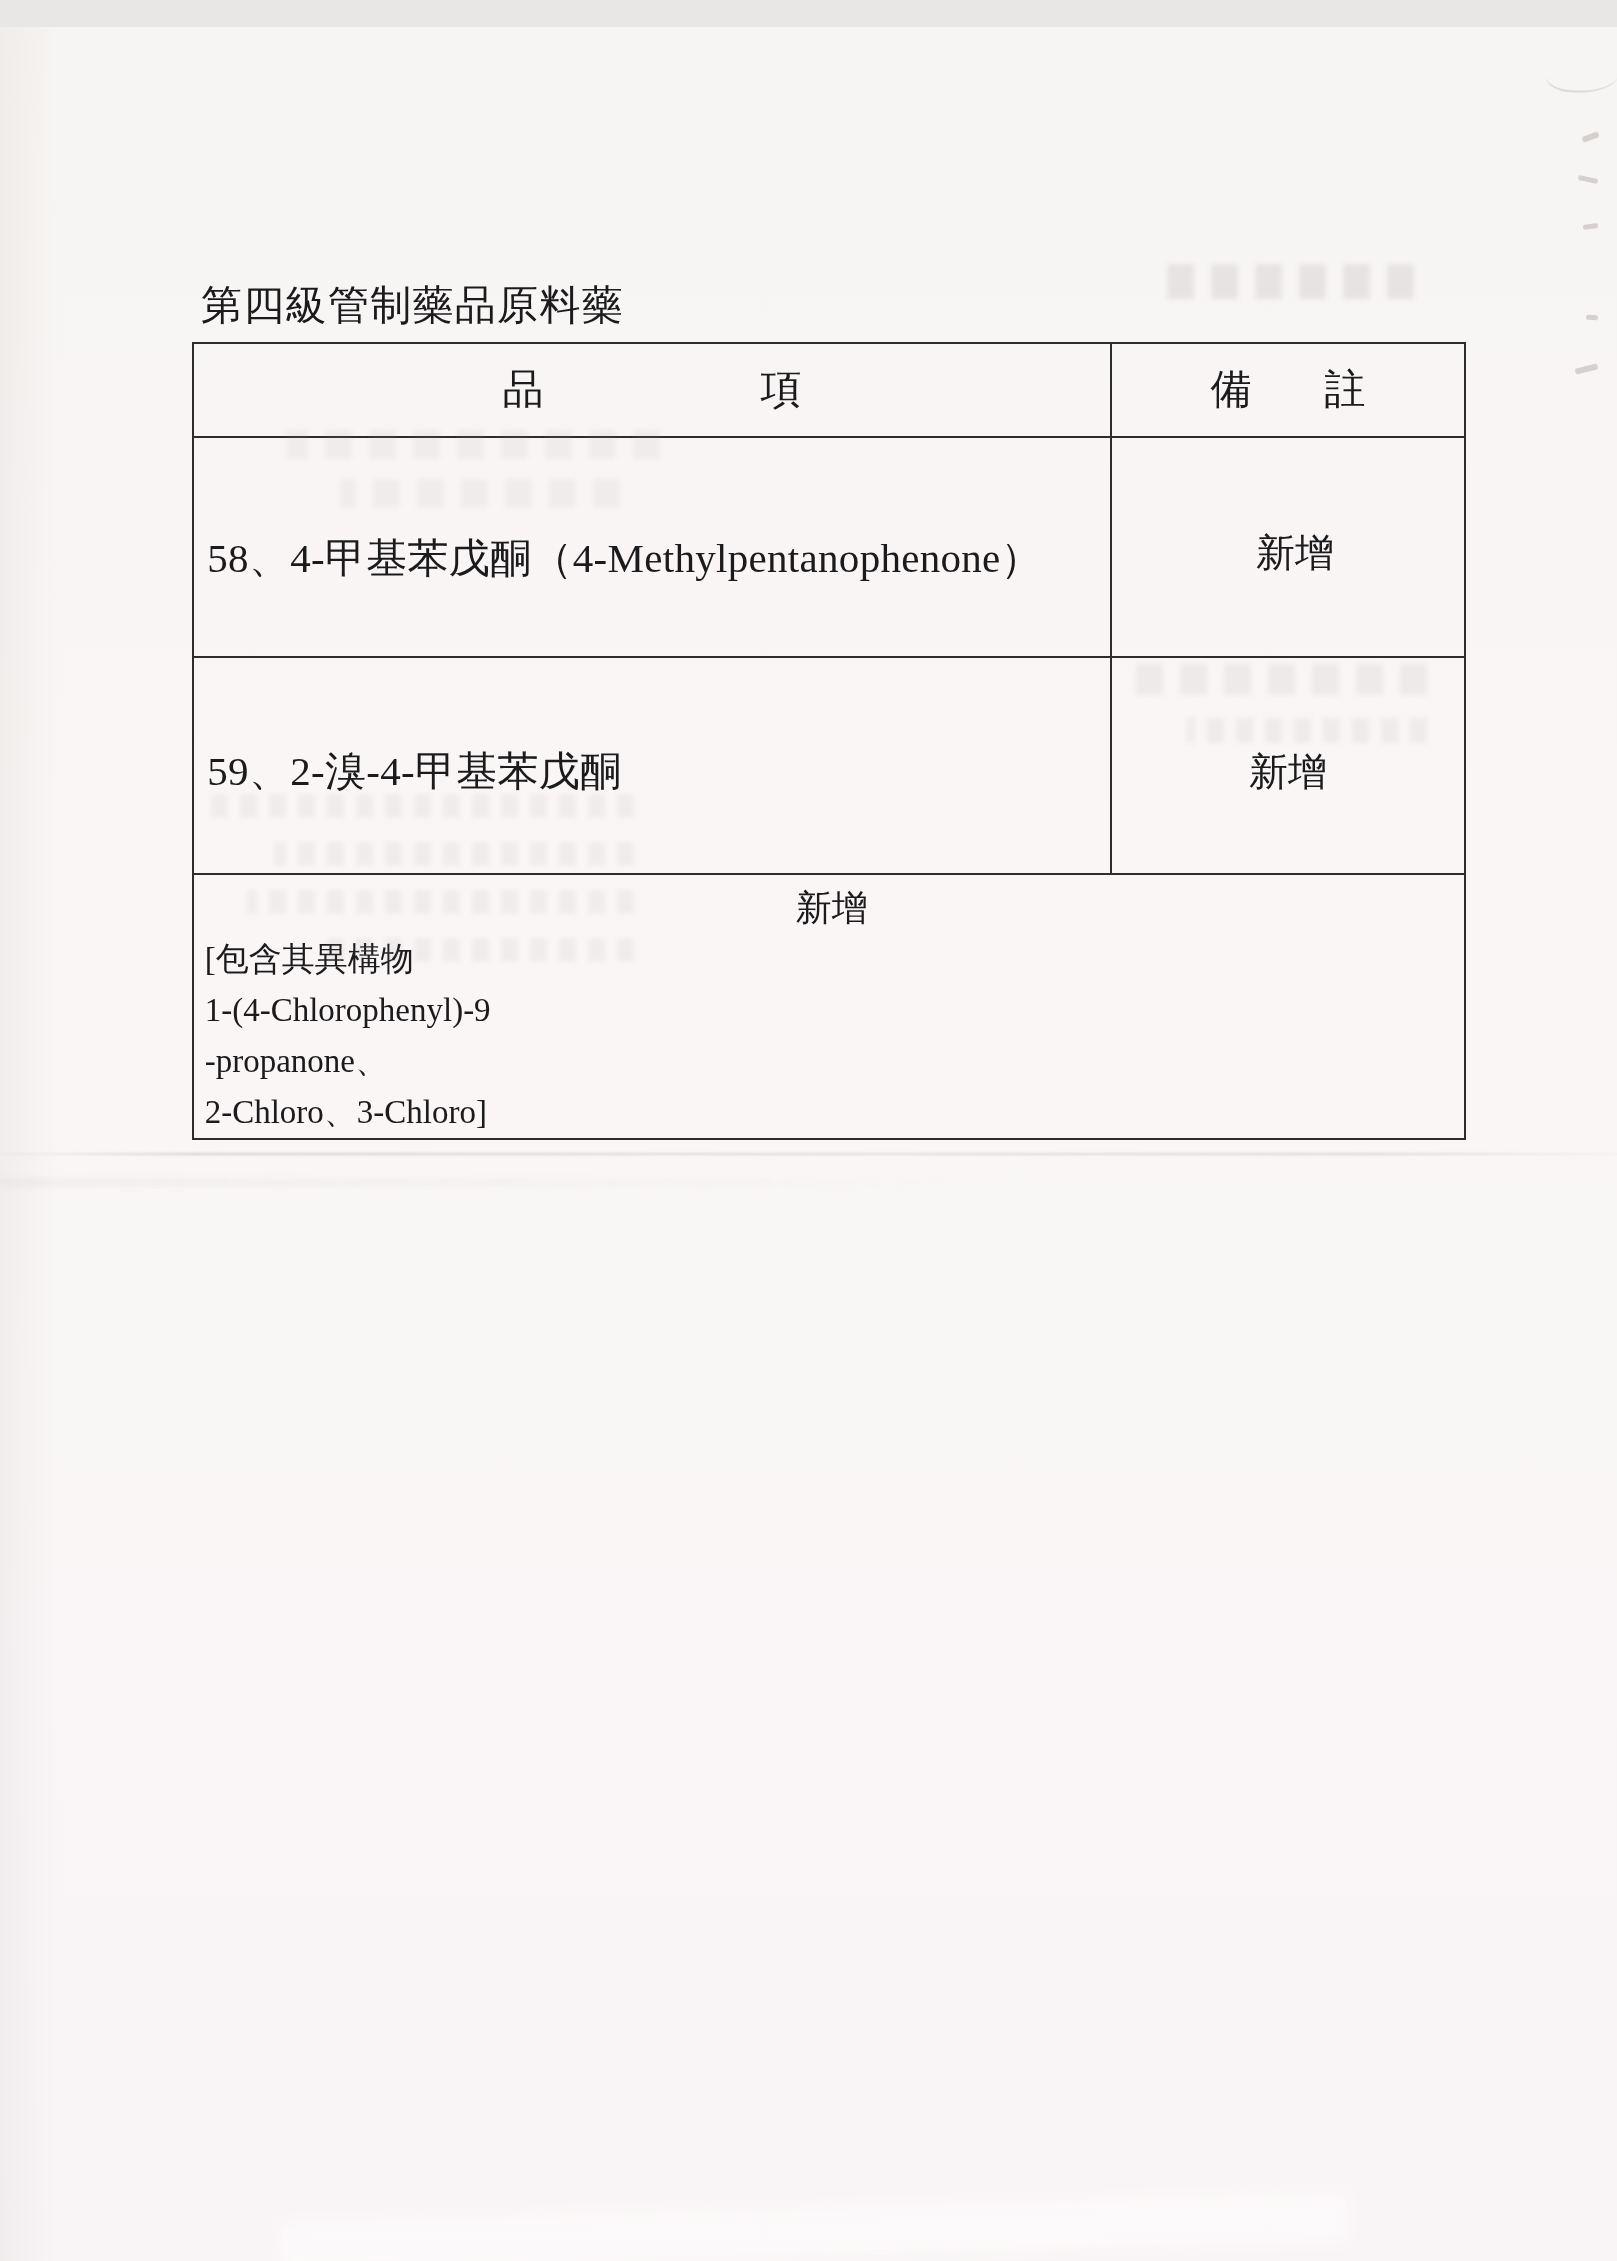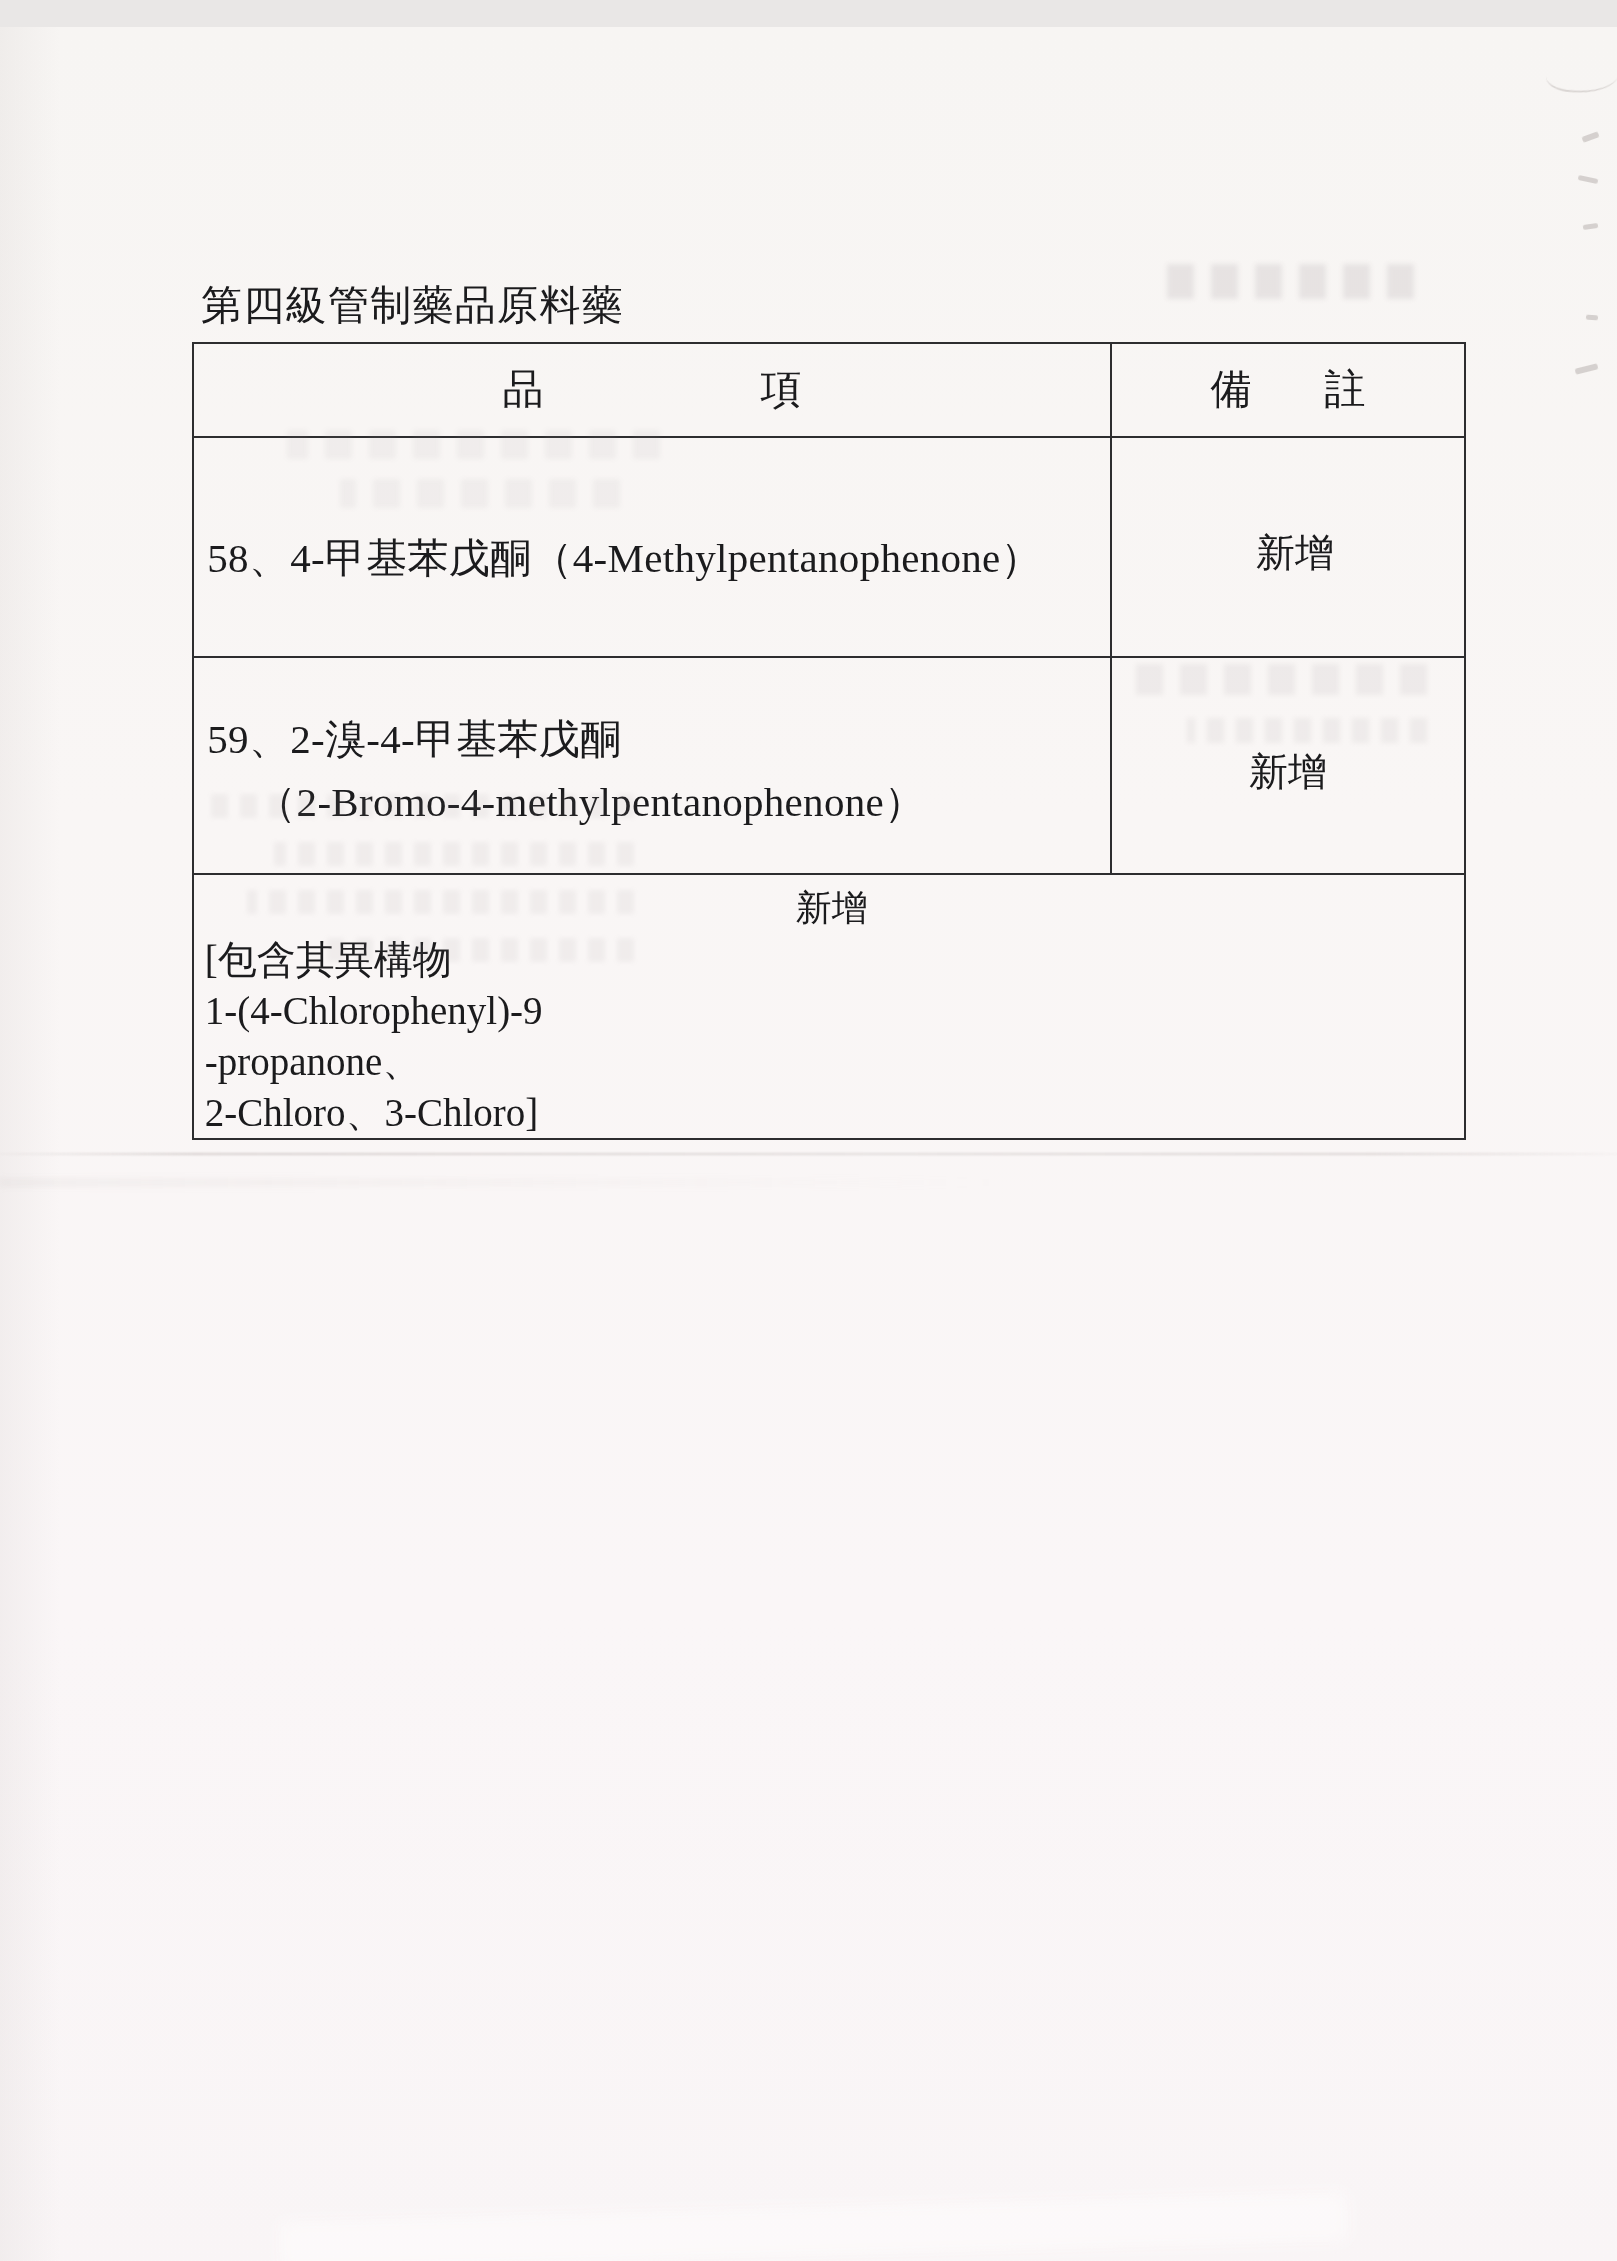--- a/index.html
+++ b/index.html
@@ -98,21 +98,21 @@
   .pad-down-lg { padding-top: 23px; }
   .pad-down-sm { padding-top: 10.7px; }
 
   
   .c-remark.multi {
     justify-content: flex-start;
     align-items: stretch;
     padding: 8px 5.3px 0 10.7px;
   }
   .c-remark.multi .remark-line {
-    font-size: 39px;
+    font-size: 33px;
     line-height: 51px;
     letter-spacing: 0px;
   }
   .c-remark.multi .remark-line.first {
     text-align: center;
     font-size: 36px;
   }
 
   
   .ghost {
@@ -198,21 +198,20 @@
         <div class="item-line">58、4-甲基苯戊酮（4-Methylpentanophenone）</div>
       </div>
       <div class="c-remark pad-down-sm">
         <div class="remark-line">新增</div>
       </div>
     </div>
 
     <div class="t-row row-59">
       <div class="c-item pad-down-sm">
         <div class="item-line">59、2-溴-4-甲基苯戊酮</div>
-        <div class="item-line indent-1">（2-Bromo-4-methylpentanophenone）</div>
       </div>
       <div class="c-remark pad-down-sm">
         <div class="remark-line">新增</div>
       </div>
     </div>
 
     <div class="t-row row-60">
       <div class="c-remark multi">
         <div class="remark-line first">新增</div>
         <div class="remark-line">[包含其異構物</div>

